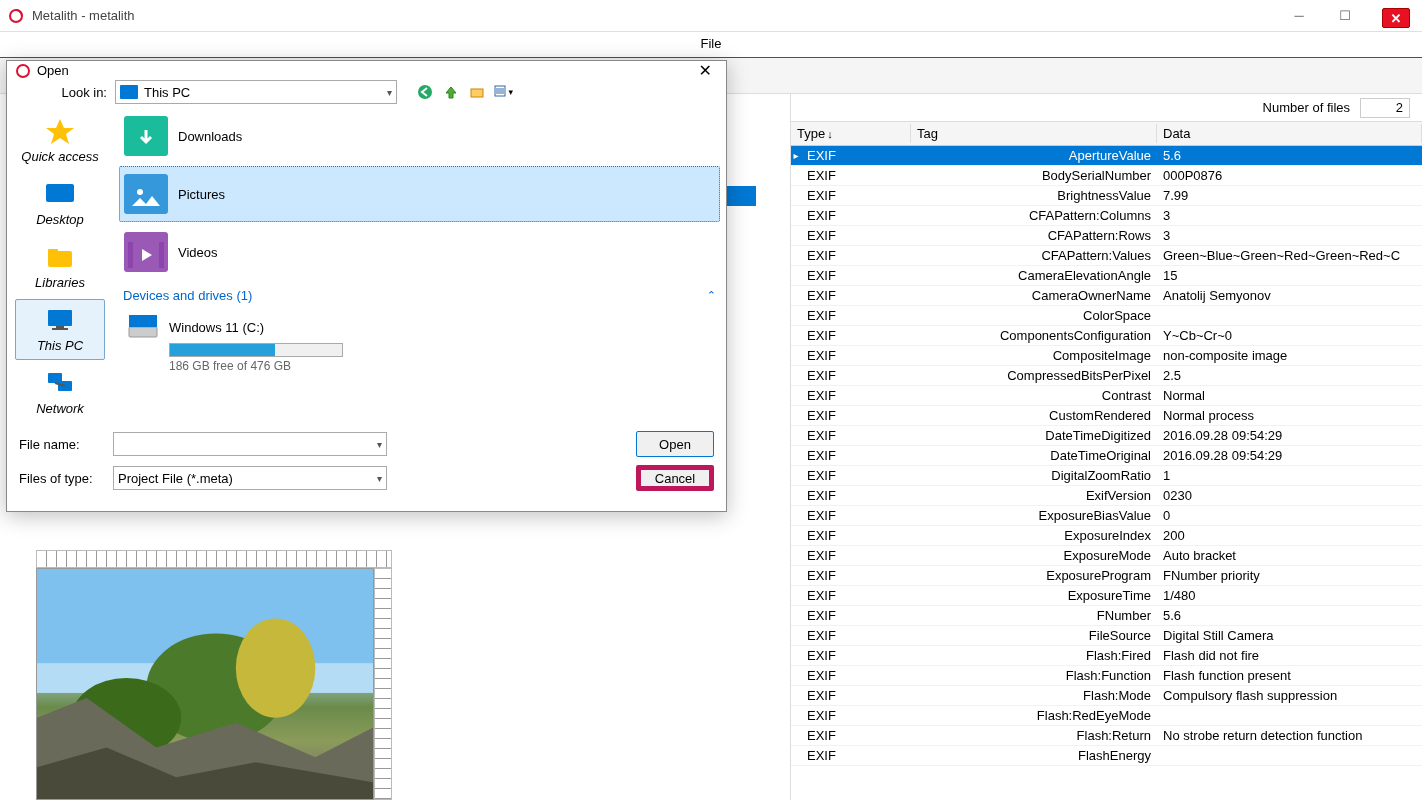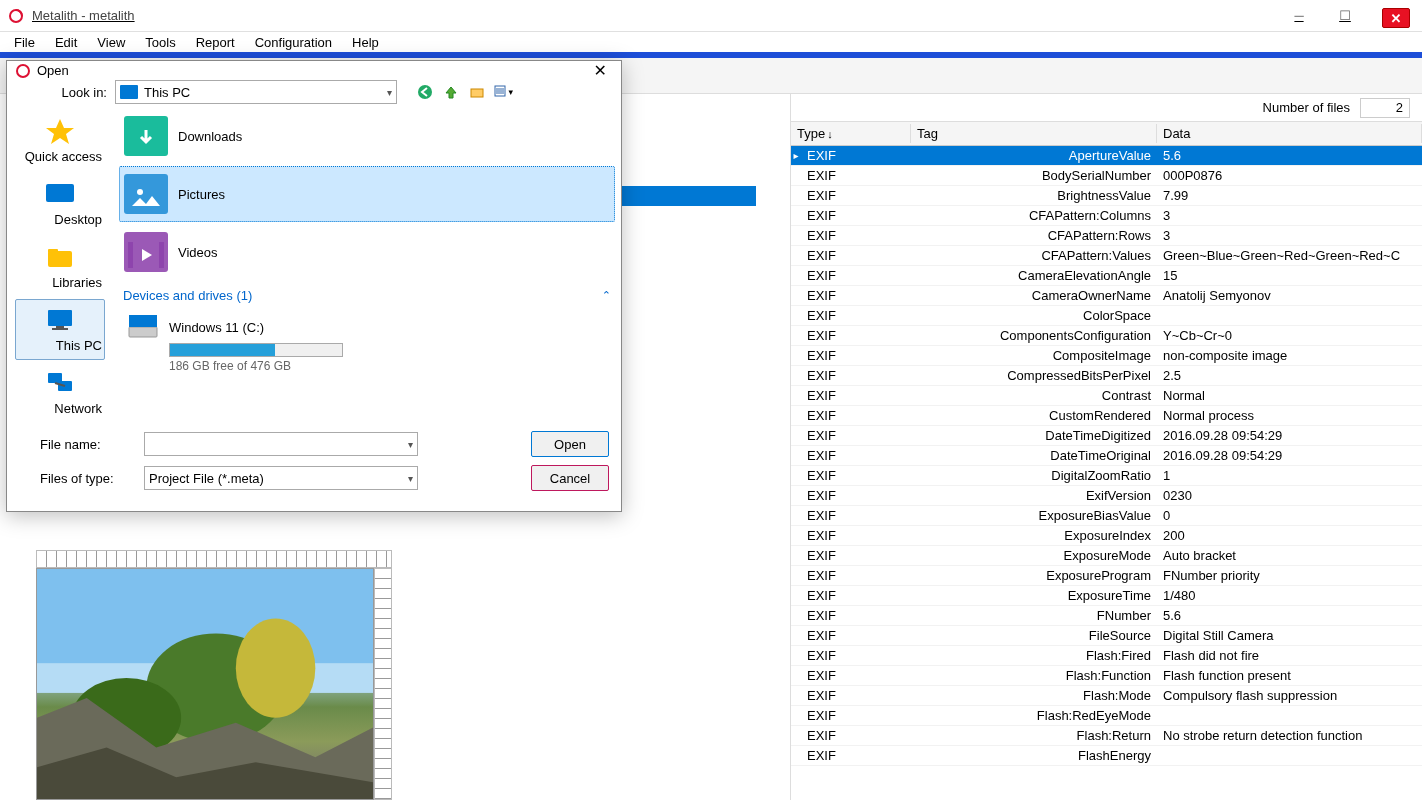--- a/index.html
+++ b/index.html
@@ -1,26 +1,26 @@
 <!DOCTYPE html>
 <html><head>
 <meta charset="utf-8">
 <style>
 * { box-sizing: border-box; margin: 0; padding: 0; font-family: 'Segoe UI', Tahoma, sans-serif; font-size: 13px; }
 body { background: #fff; width: 1422px; height: 800px; position: relative; overflow: hidden; }
 
 
-.titlebar { height: 32px; display: flex; align-items: center; padding: 0 8px; background: #fff; border-bottom: 1px solid #e0e0e0; text-decoration: underline; }
+.titlebar { height: 32px; display: flex; align-items: center; padding: 0 8px; background: #fff; border-bottom: 1px solid #e0e0e0; }
 .titlebar .app-icon { width: 16px; height: 16px; margin-right: 8px; }
 .titlebar .title { color: #444; }
 .titlebar .spacer { flex: 1; }
 .titlebar .win-btn { width: 46px; height: 32px; display: flex; align-items: center; justify-content: center; color: #666; cursor: pointer; }
 
 
-.menubar { height: 26px; display: flex; align-items: center; padding: 0 4px; background: #fff; border-bottom: 6px solid #1d4ed8; }
+.menubar { height: 26px; display: flex; align-items: center; padding: 0 4px; background: #fff; border-bottom: 1px solid #1d4ed8; flex-direction: column; }
 .menubar .menu-item { padding: 4px 10px; cursor: pointer; }
 
 
 .toolbar { height: 36px; display: flex; align-items: center; padding: 0 8px; background: #f5f5f5; border-bottom: 1px solid #ddd; gap: 2px; }
 .toolbar .tb-icon { width: 22px; height: 22px; display: flex; align-items: center; justify-content: center; border: 1px solid transparent; cursor: pointer; }
 .toolbar .tb-sep { width: 1px; height: 22px; background: #ccc; margin: 0 4px; }
 .toolbar .tags-select { height: 24px; width: 200px; border: 1px solid #aaa; background: #fff; padding: 0 4px; margin-left: 6px; }
 
 
 .content { position: absolute; top: 94px; left: 0; right: 0; bottom: 0; display: flex; padding-left: 24px; }
@@ -50,55 +50,55 @@
 
 
 .file-row-sel { position: absolute; top: 92px; left: 380px; width: 352px; height: 20px; background: #0078d4; }
 
 
 .preview { position: absolute; left: 12px; bottom: 0; width: 338px; height: 232px; border: 1px solid #999; background: linear-gradient(to bottom, #87ceeb 0%, #b0d8f0 40%, #6a8b4a 60%, #8b9b5a 75%, #7a7a6a 90%, #5a5a4a 100%); }
 .preview-ruler-top { position: absolute; left: 12px; bottom: 232px; width: 356px; height: 18px; background: repeating-linear-gradient(to right, #fff 0, #fff 9px, #999 9px, #999 10px); border: 1px solid #bbb; }
 .preview-ruler-right { position: absolute; left: 350px; bottom: 0; width: 18px; height: 232px; background: repeating-linear-gradient(to bottom, #fff 0, #fff 9px, #999 9px, #999 10px); border: 1px solid #bbb; }
 
 
-.dialog { position: absolute; left: 6px; top: 60px; width: 616px; height: 452px; background: #fff; border: 1px solid #888; box-shadow: 0 4px 20px rgba(0,0,0,0.25); z-index: 100; display: flex; flex-direction: column; }
+.dialog { position: absolute; left: 6px; top: 60px; width: 721px; height: 452px; background: #fff; border: 1px solid #888; box-shadow: 0 4px 20px rgba(0,0,0,0.25); z-index: 100; display: flex; flex-direction: column; }
 .dlg-title { height: 28px; display: flex; align-items: center; padding: 0 8px; }
 .dlg-title .dlg-icon { width: 16px; height: 16px; margin-right: 6px; }
 .dlg-title .spacer { flex: 1; }
 .dlg-title .close { font-size: 16px; cursor: pointer; padding: 0 6px; }
 .dlg-lookin { height: 36px; display: flex; align-items: center; padding: 0 10px; gap: 8px; }
 .dlg-lookin label { width: 90px; text-align: right; }
 .dlg-lookin .combo { flex: 1; height: 24px; border: 1px solid #aaa; display: flex; align-items: center; padding: 0 4px; background: #fff; max-width: 282px; }
 .dlg-lookin .combo .pc-icon { width: 18px; height: 14px; background: #0078d4; margin-right: 6px; border-radius: 1px; }
 .dlg-lookin .combo .dd { margin-left: auto; font-size: 10px; color: #555; }
 .dlg-lookin .nav-icons { display: flex; gap: 6px; margin-left: 10px; }
 .dlg-lookin .nav-icons .ni { width: 20px; height: 20px; cursor: pointer; display: flex; align-items: center; justify-content: center; }
 .dlg-body { flex: 1; display: flex; }
 .dlg-sidebar { width: 106px; display: flex; flex-direction: column; align-items: center; padding-top: 6px; gap: 2px; }
-.sb-item { width: 90px; padding: 6px 2px; text-align: right; cursor: pointer; border: 1px solid transparent; border-radius: 2px; }
+.sb-item { width: 90px; padding: 6px 2px; text-align: center; cursor: pointer; border: 1px solid transparent; border-radius: 2px; font-style: italic; }
 .sb-item.selected { background: #e5f1fb; border: 1px solid #7aa7d0; }
 .sb-item .sb-icon { width: 36px; height: 28px; margin: 0 auto 4px; }
 .dlg-files { flex: 1; padding: 4px 6px; overflow-y: auto; position: relative; }
 .folder-item { display: flex; align-items: center; height: 56px; padding: 4px; cursor: pointer; border: 1px solid transparent; border-radius: 2px; margin-bottom: 2px; }
 .folder-item.selected { background: #cce8ff; border: 1px dotted #0078d4; }
 .folder-item .ficon { width: 44px; height: 40px; margin-right: 10px; border-radius: 3px; }
 .devices-hdr { color: #0066cc; padding: 6px 4px; display: flex; align-items: center; cursor: pointer; }
 .devices-hdr .chev { margin-left: auto; font-size: 11px; }
 .drive-item { padding: 4px 8px; }
 .drive-item .drv-row { display: flex; align-items: center; }
 .drive-item .drv-icon { width: 32px; height: 28px; margin-right: 10px; }
 .drive-item .bar { width: 174px; height: 14px; border: 1px solid #aaa; background: #f0f0f0; margin-top: 2px; position: relative; margin-left: 42px; }
 .drive-item .bar .fill { height: 100%; background: #26a0da; }
 .drive-item .free-text { margin-left: 42px; color: #666; font-size: 12px; margin-top: 2px; }
 .dlg-bottom { padding: 8px 12px 12px; }
-.dlg-row { display: flex; align-items: center; margin-bottom: 8px; gap: 10px; margin-left: 21px; }
+.dlg-row { display: flex; align-items: center; margin-bottom: 8px; gap: 0; }
 .dlg-row label { width: 94px; }
 .dlg-row .input-combo { flex: 1; max-width: 274px; height: 24px; border: 1px solid #aaa; display: flex; align-items: center; padding: 0 4px; }
 .dlg-row .input-combo .dd { margin-left: auto; font-size: 10px; color: #555; }
-.dlg-row .btn { width: 78px; height: 26px; border: 1px solid #be185d; background: #f0f0f0; cursor: pointer; border-radius: 2px; margin-left: auto; }
+.dlg-row .btn { width: 78px; height: 26px; border: 5px solid #be185d; background: #f0f0f0; cursor: pointer; border-radius: 2px; margin-left: auto; }
 .dlg-row .btn.primary { border: 1px solid #0078d4; }
 
 .arrow-down { font-size: 11px; margin-left: 2px; }
 
 svg { display: block; }
 </style>
 </head>
 <body>
 
 <div class="titlebar">

